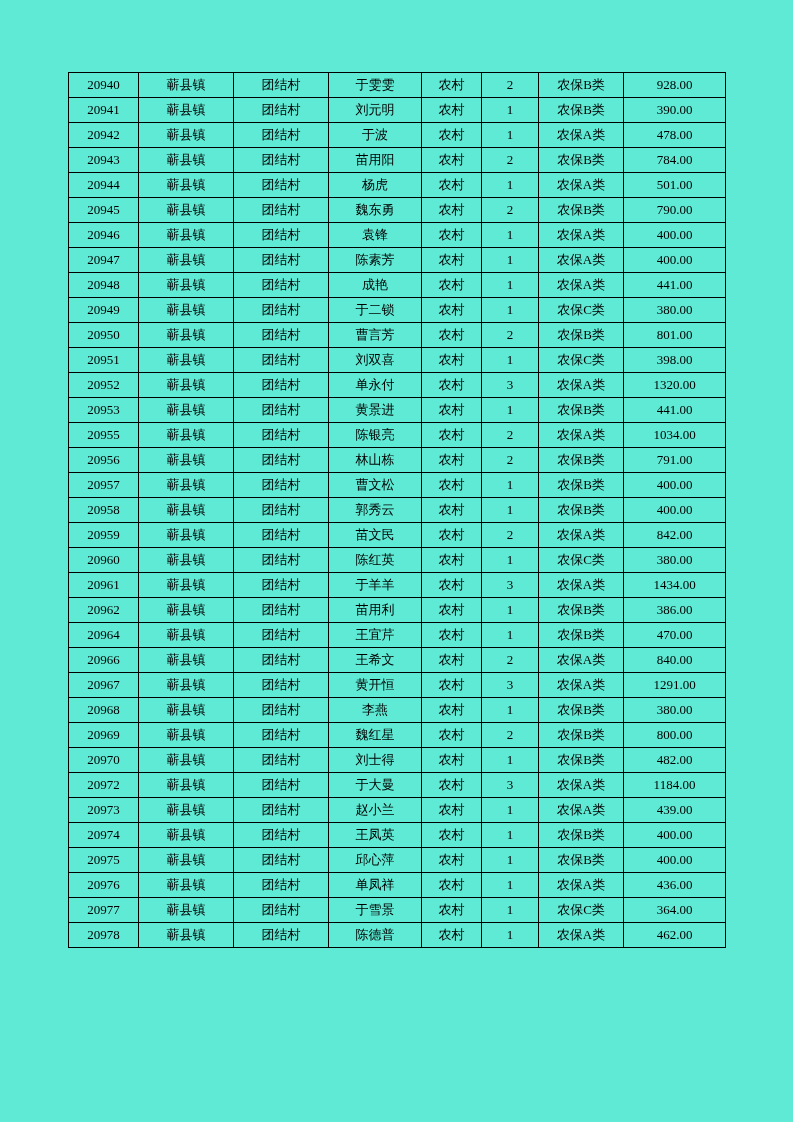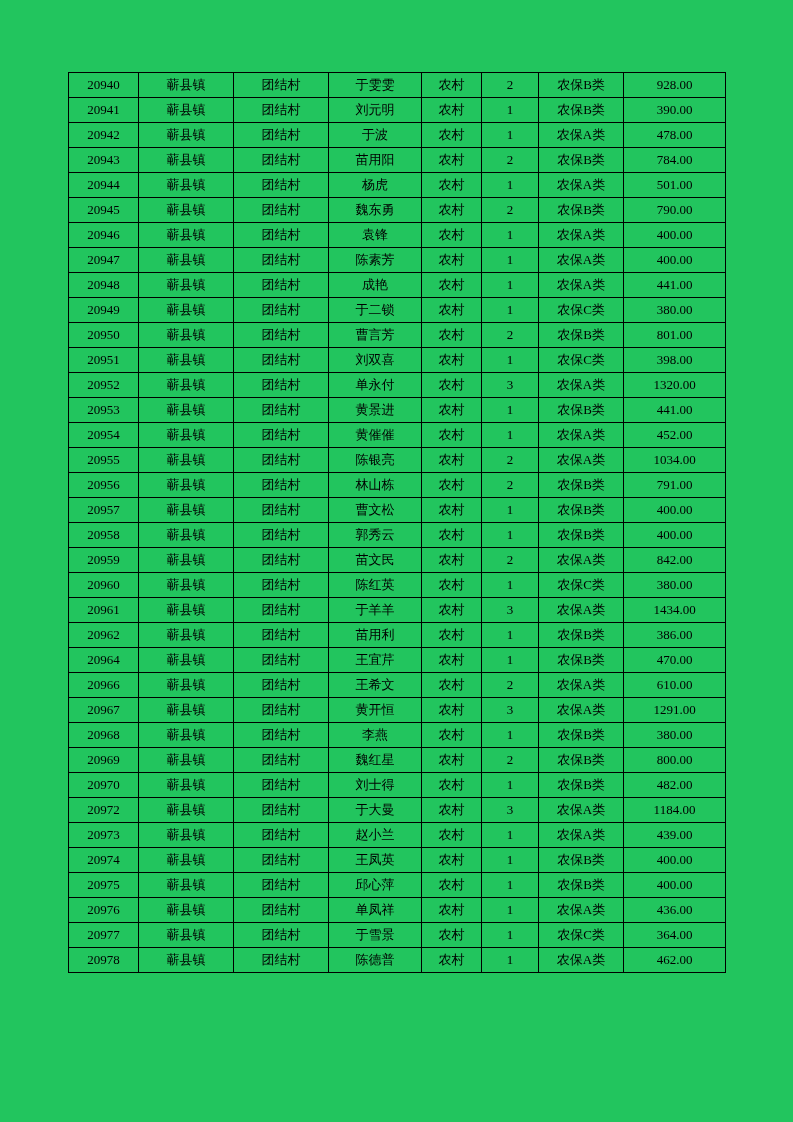--- a/index.html
+++ b/index.html
@@ -4,21 +4,21 @@
 <style>
   html, body {
     margin: 0;
     padding: 0;
     background: #ffffff;
   }
   .page {
     position: relative;
     width: 793px;
     height: 1122px;
-    background: #22c55e;
+    background: #5eead4;
     overflow: hidden;
     font-family: "Liberation Serif", "DejaVu Serif", serif;
     color: #000000;
   }
   table.pension-table {
     position: absolute;
     left: 68px;
     top: 72px;
     width: 657px;
     border-collapse: collapse;
@@ -198,30 +198,20 @@
           <td class="cell-id">20953</td>
           <td class="cell-town">蕲县镇</td>
           <td class="cell-village">团结村</td>
           <td class="cell-name">黄景进</td>
           <td class="cell-residence">农村</td>
           <td class="cell-count">1</td>
           <td class="cell-category">农保B类</td>
           <td class="cell-amount">441.00</td>
         </tr>
         <tr>
-          <td class="cell-id">20954</td>
-          <td class="cell-town">蕲县镇</td>
-          <td class="cell-village">团结村</td>
-          <td class="cell-name">黄催催</td>
-          <td class="cell-residence">农村</td>
-          <td class="cell-count">1</td>
-          <td class="cell-category">农保A类</td>
-          <td class="cell-amount">452.00</td>
-        </tr>
-        <tr>
           <td class="cell-id">20955</td>
           <td class="cell-town">蕲县镇</td>
           <td class="cell-village">团结村</td>
           <td class="cell-name">陈银亮</td>
           <td class="cell-residence">农村</td>
           <td class="cell-count">2</td>
           <td class="cell-category">农保A类</td>
           <td class="cell-amount">1034.00</td>
         </tr>
         <tr>
@@ -305,21 +295,21 @@
           <td class="cell-amount">470.00</td>
         </tr>
         <tr>
           <td class="cell-id">20966</td>
           <td class="cell-town">蕲县镇</td>
           <td class="cell-village">团结村</td>
           <td class="cell-name">王希文</td>
           <td class="cell-residence">农村</td>
           <td class="cell-count">2</td>
           <td class="cell-category">农保A类</td>
-          <td class="cell-amount">610.00</td>
+          <td class="cell-amount">840.00</td>
         </tr>
         <tr>
           <td class="cell-id">20967</td>
           <td class="cell-town">蕲县镇</td>
           <td class="cell-village">团结村</td>
           <td class="cell-name">黄开恒</td>
           <td class="cell-residence">农村</td>
           <td class="cell-count">3</td>
           <td class="cell-category">农保A类</td>
           <td class="cell-amount">1291.00</td>

